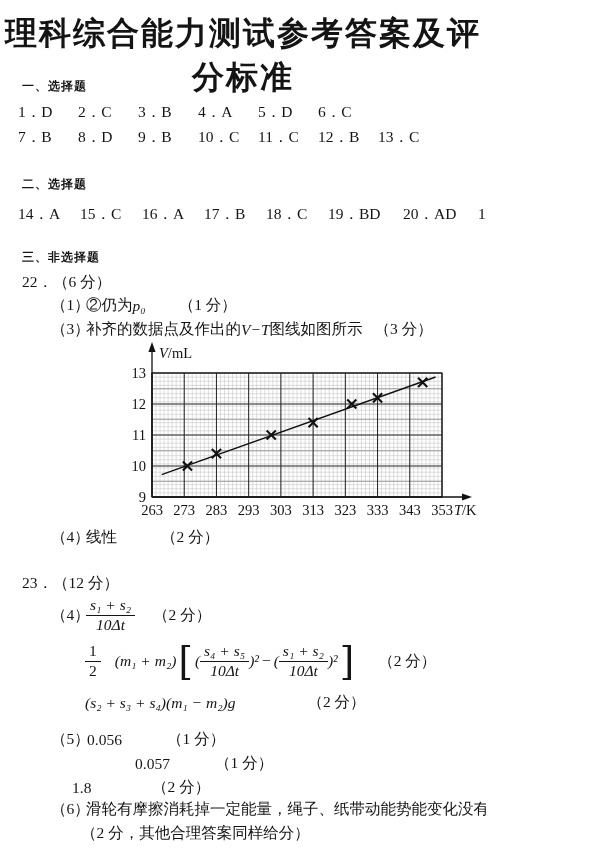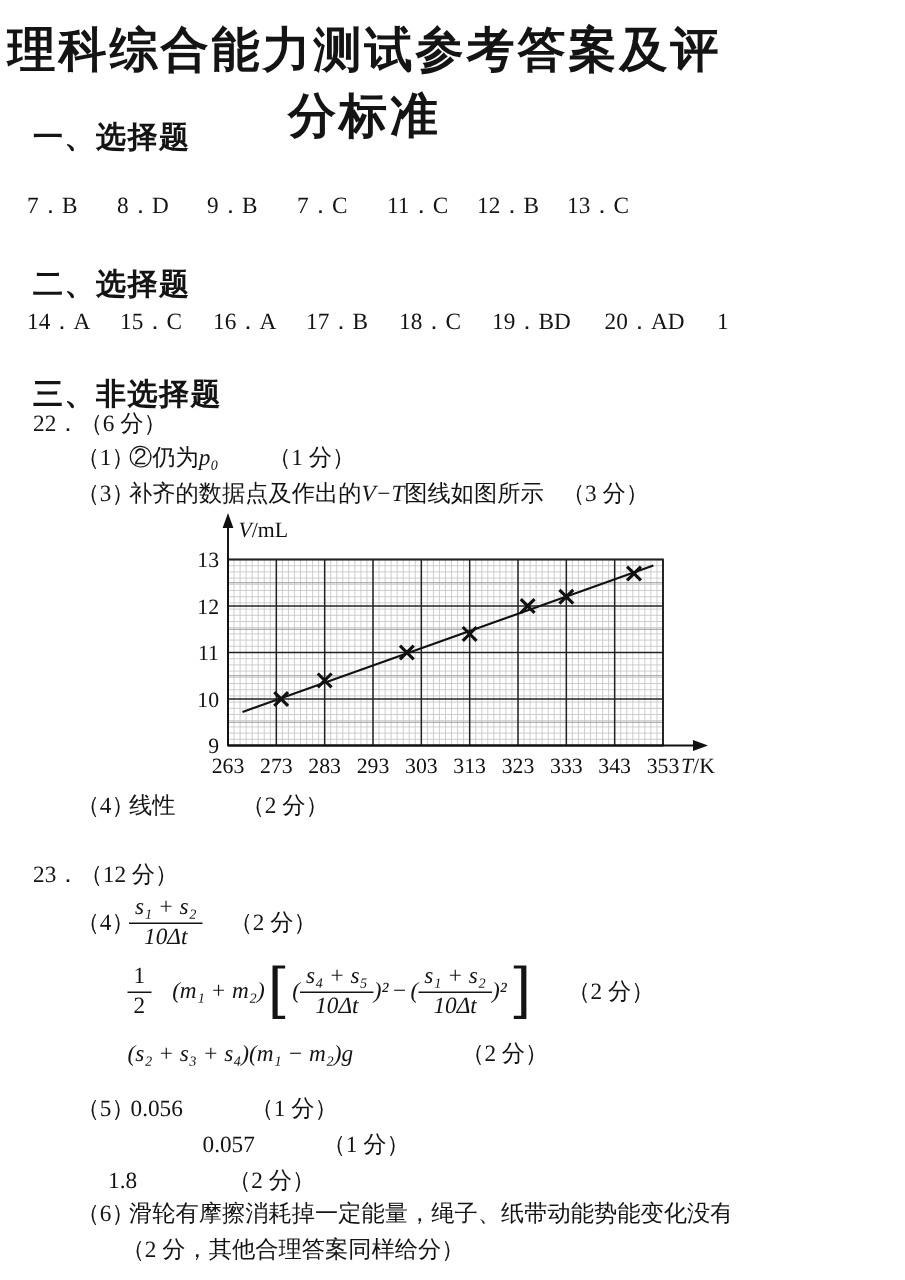--- a/index.html
+++ b/index.html
@@ -1,21 +1,21 @@
 <!DOCTYPE html>
 <html><head>
 <meta charset="utf-8">
 <style>
   html,body{margin:0;padding:0;background:#fff;}
   .page{position:relative;width:486px;height:853px;background:#ffffff;overflow:hidden;
         font-family:"Liberation Serif","DejaVu Serif",serif;color:#141414;font-size:15.5px;}
   .title{position:absolute;top:12px;left:0;width:100%;text-align:center;
          font-size:32px;font-weight:700;margin:0;letter-spacing:2px;}
   .row{position:absolute;display:flex;align-items:center;white-space:nowrap;}
-  .h{font-weight:700;font-size:20px;letter-spacing:1px;}
+  .h{font-weight:700;font-size:12px;letter-spacing:1px;}
   .w60{display:inline-block;width:60px;flex-shrink:0;}
   .w62{display:inline-block;width:62px;flex-shrink:0;}
   .w75{display:inline-block;width:75px;flex-shrink:0;}
   .inum{display:inline-block;width:35px;flex-shrink:0;}
   .math{font-style:italic;}
   .frac{display:inline-flex;flex-direction:column;text-align:center;font-style:italic;
         line-height:1.18;flex-shrink:0;}
   .frac.up{font-style:normal;}
   .frac .fnum,.frac .fden{display:block;padding:0 4px;}
   .frac .fden{border-top:1.2px solid #141414;}
@@ -26,25 +26,33 @@
   svg text{font-family:"Liberation Serif","DejaVu Serif",serif;}
 </style>
 </head>
 <body>
 
 <div class="page">
 
   <h1 class="title">理科综合能力测试参考答案及评分标准</h1>
 
   <div class="row h" style="left:22px;top:78px;">一、选择题</div>
+  <div class="row" style="left:18px;top:102px;">
+    <span class="w60">1．D</span>
+    <span class="w60">2．C</span>
+    <span class="w60">3．B</span>
+    <span class="w60">4．A</span>
+    <span class="w60">5．D</span>
+    <span>6．C</span>
+  </div>
   <div class="row" style="left:18px;top:127px;">
     <span class="w60">7．B</span>
     <span class="w60">8．D</span>
     <span class="w60">9．B</span>
-    <span class="w60">7．C</span>
+    <span class="w60">10．C</span>
     <span class="w60">11．C</span>
     <span class="w60">12．B</span>
     <span>13．C</span>
   </div>
 
   <div class="row h" style="left:22px;top:176px;">二、选择题</div>
   <div class="row" style="left:18px;top:204px;">
     <span class="w62">14．A</span>
     <span class="w62">15．C</span>
     <span class="w62">16．A</span>

